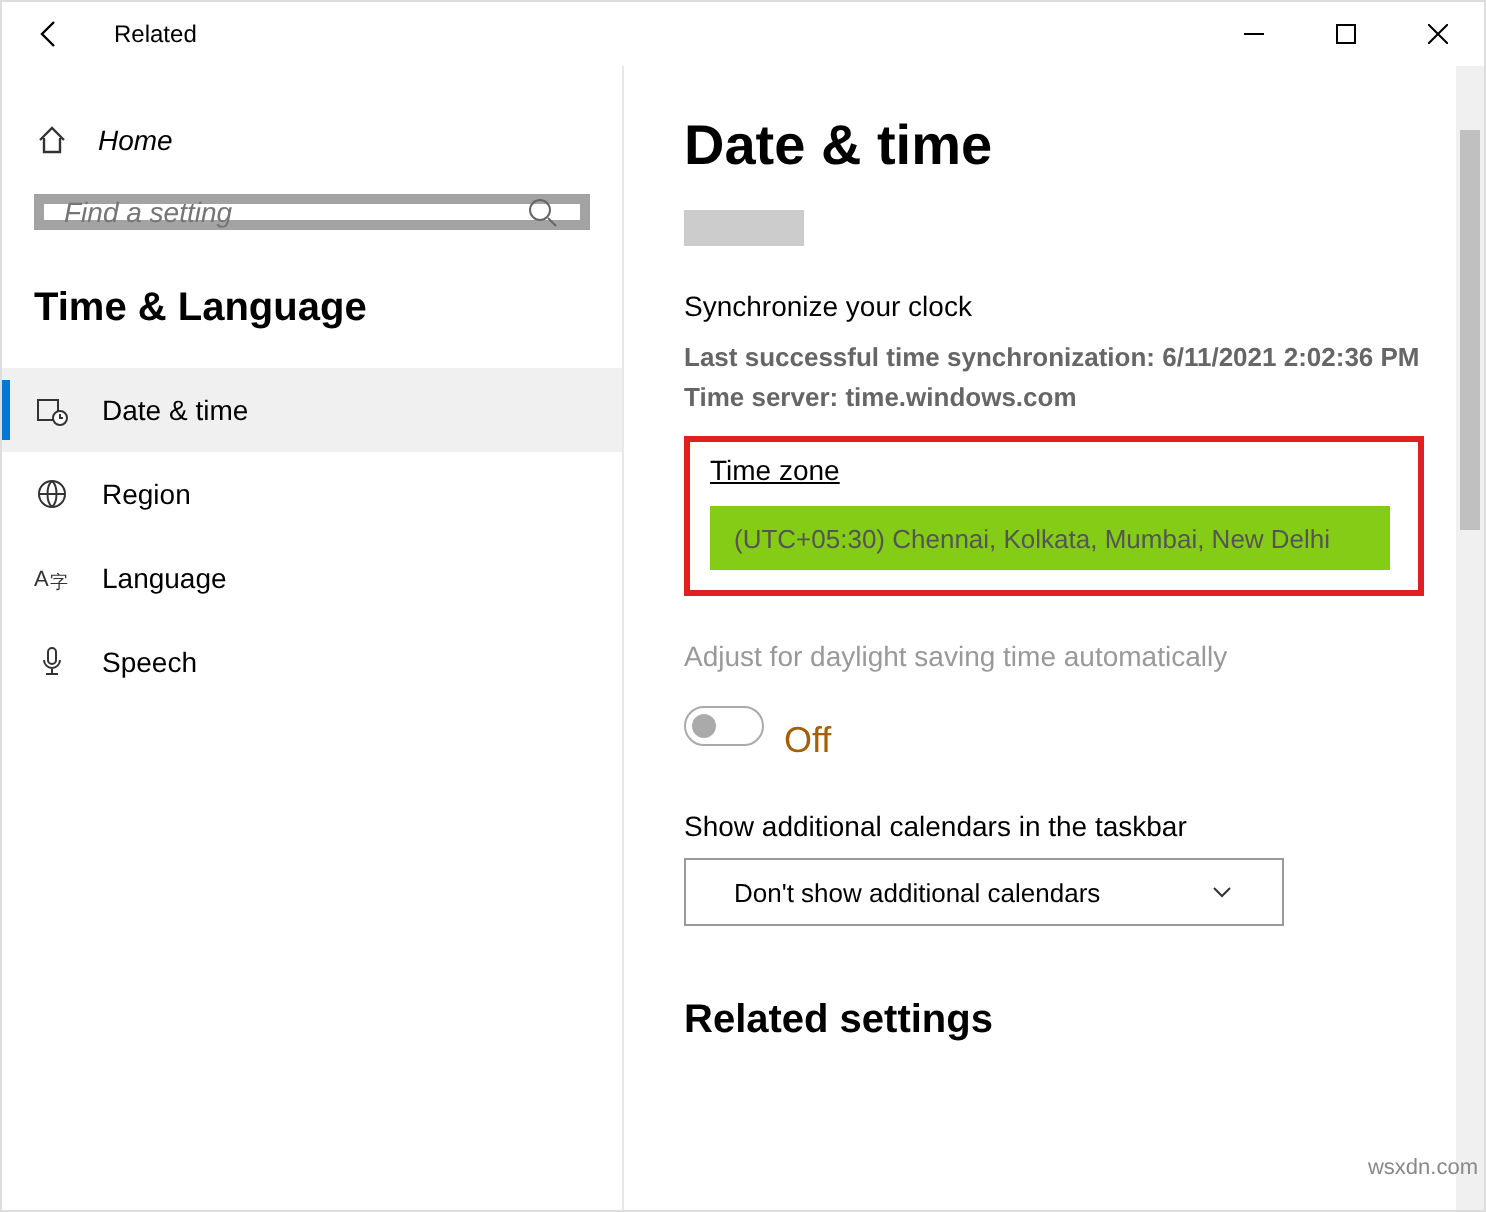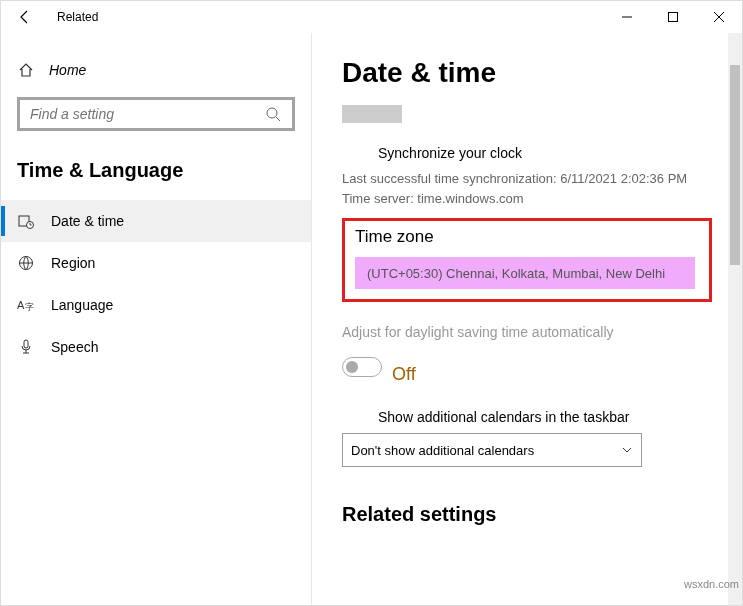--- a/index.html
+++ b/index.html
@@ -7,42 +7,42 @@
 .window { width: 743px; height: 606px; display: flex; flex-direction: column; border: 1px solid #ddd; }
 .titlebar { height: 32px; display: flex; align-items: center; position: relative; }
 .back-btn { width: 48px; height: 32px; display: flex; align-items: center; justify-content: center; cursor: pointer; }
 .title-text { font-size: 12px; color: #000; margin-left: 8px; }
 .win-controls { position: absolute; right: 0; top: 0; display: flex; }
 .win-btn { width: 46px; height: 32px; display: flex; align-items: center; justify-content: center; cursor: pointer; }
 .body { flex: 1; display: flex; overflow: hidden; }
 .sidebar { width: 310px; padding: 20px 0 0 0; background: #fff; position: relative; }
 .home { display: flex; align-items: center; padding: 8px 16px; gap: 14px; cursor: pointer; margin-bottom: 10px; }
 .home span.label { font-size: 14px; font-style: italic; }
-.search { margin: 6px 16px 18px 16px; height: 34px; border: 3px solid #a3a3a3; display: flex; align-items: center; padding: 0 10px; background: #fff; }
+.search { margin: 6px 16px 18px 16px; height: 18px; border: 5px solid #a3a3a3; display: flex; align-items: center; padding: 0 10px; background: #fff; }
 .search input { border: none; outline: none; flex: 1; font-size: 14px; font-style: italic; color: #666; background: transparent; }
 .category { font-size: 20px; font-weight: 600; padding: 10px 16px 18px 16px; }
 .nav-item { display: flex; align-items: center; height: 42px; padding: 0 16px; gap: 16px; cursor: pointer; font-size: 14px; position: relative; }
 .nav-item.active::before { content: ""; position: absolute; left: 0; top: 6px; bottom: 6px; width: 4px; background: #0078d4; }
 .nav-item.active { background: #f0f0f0; }
 .icon { width: 18px; height: 18px; display: flex; align-items: center; justify-content: center; color: #333; }
 .main { flex: 1; padding: 24px 30px 10px 30px; overflow: hidden; position: relative; border-left: 1px solid #e8e8e8; }
 .page-title { font-size: 28px; font-weight: 600; margin-bottom: 16px; }
 .truncated-btn { width: 60px; height: 18px; background: #ccc; margin-bottom: 22px; }
-.section-label { font-size: 14px; margin-bottom: 8px; margin-left: 36px; }
-.muted { font-size: 13px; color: #666; line-height: 1.5; margin-bottom: 10px; }
+.section-label { font-size: 14px; margin-bottom: 8px; }
+.muted { font-size: 13px; color: #666; line-height: 1.5; margin-bottom: 10px; font-weight: bold; }
 .gray-btn { background: #ccc; border: none; padding: 6px 14px; font-size: 13px; cursor: pointer; margin-bottom: 26px; }
 .highlight-box { border: 3px solid #e02020; padding: 6px 10px 10px 10px; margin-bottom: 22px; }
-.tz-label { font-size: 17px; margin-bottom: 10px; }
-.tz-dropdown { background: #f0abfc; height: 32px; display: flex; align-items: center; padding: 0 12px; font-size: 13px; color: #555; width: 340px; }
+.tz-label { font-size: 14px; margin-bottom: 10px; text-decoration: underline; }
+.tz-dropdown { background: #84cc16; height: 32px; display: flex; align-items: center; padding: 0 12px; font-size: 13px; color: #555; width: 340px; }
 .disabled-label { font-size: 14px; color: #999; margin-bottom: 8px; }
 .toggle-row { display: flex; align-items: center; gap: 10px; margin-bottom: 24px; }
 .toggle { width: 40px; height: 20px; border: 1px solid #aaa; border-radius: 10px; position: relative; background: #fff; }
 .toggle-knob { width: 12px; height: 12px; border-radius: 50%; background: #aaa; position: absolute; left: 3px; top: 3px; }
 .toggle-text { font-size: 18px; color: #a16207; margin-top: 16px; }
-.cal-dropdown { border: 1px solid #999; height: 34px; display: flex; align-items: center; padding: 0 8px; font-size: 13px; width: 300px; justify-content: space-between; cursor: pointer; margin-bottom: 36px; }
+.cal-dropdown { border: 1px solid #999; height: 34px; display: flex; align-items: center; padding: 0 24px; font-size: 13px; width: 300px; justify-content: space-between; cursor: pointer; margin-bottom: 36px; }
 .related-title { font-size: 20px; font-weight: 600; margin-bottom: 12px; }
 .link { color: #0066cc; font-size: 14px; cursor: pointer; }
 .scrollbar { position: absolute; right: 0; top: 0; bottom: 0; width: 14px; background: #f0f0f0; }
 .scroll-thumb { position: absolute; left: 2px; right: 2px; top: 32px; height: 200px; background: #c0c0c0; }
 .watermark { position: absolute; right: 4px; bottom: 16px; font-size: 11px; color: #888; }
 </style>
 </head>
 <body>
 
 <div class="window">

